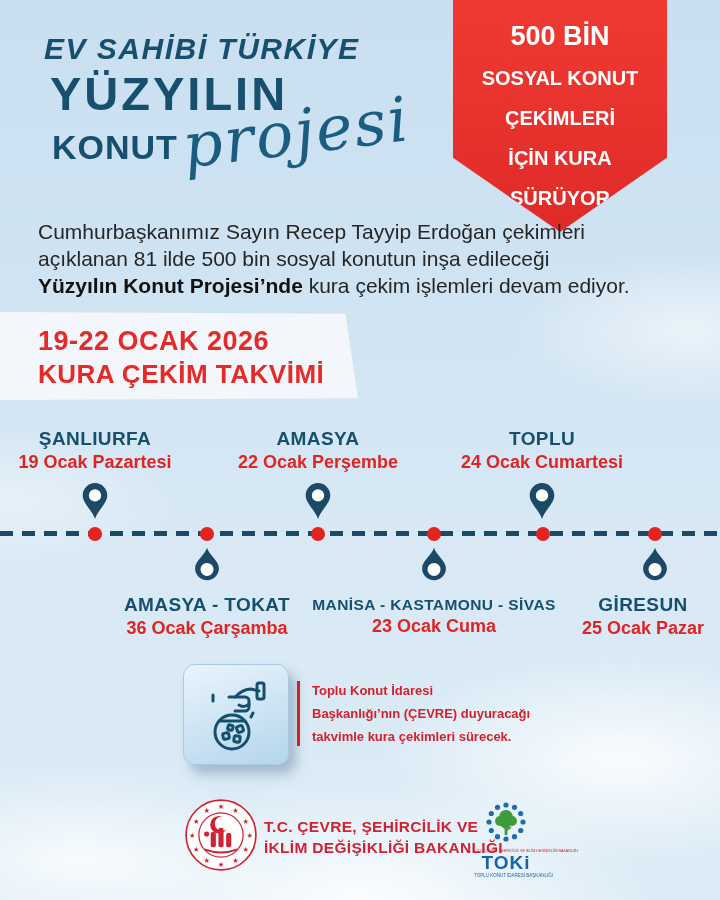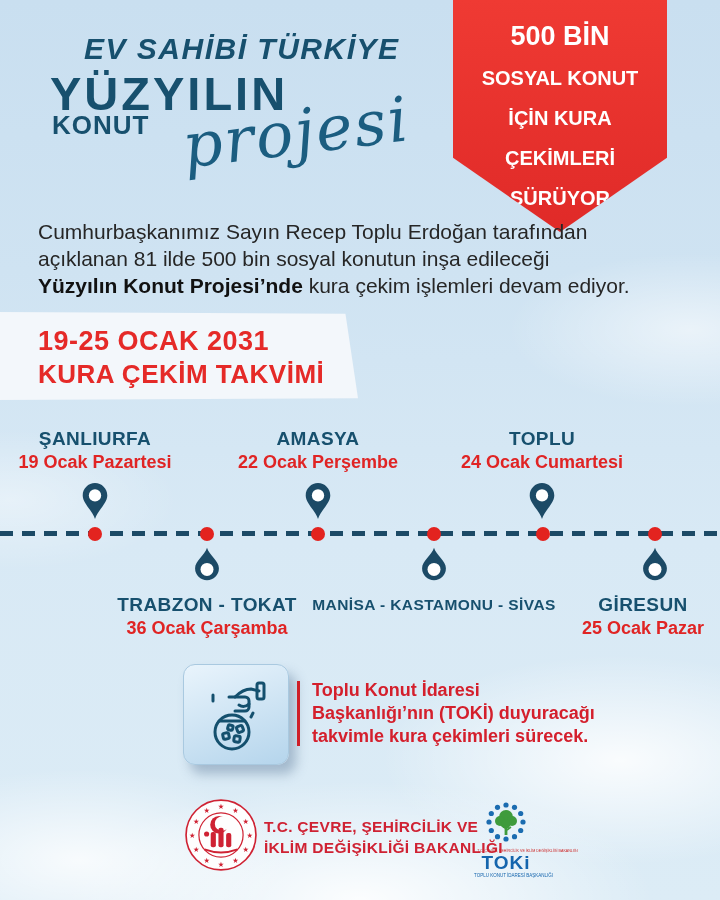--- a/index.html
+++ b/index.html
@@ -10,24 +10,24 @@
       radial-gradient(340px 150px at 620px 760px, rgba(255,255,255,.85), rgba(255,255,255,0) 70%),
       radial-gradient(300px 130px at 80px 860px, rgba(255,255,255,.8), rgba(255,255,255,0) 70%),
       radial-gradient(420px 170px at 360px 900px, rgba(255,255,255,.9), rgba(255,255,255,0) 70%),
       radial-gradient(260px 110px at 690px 330px, rgba(255,255,255,.55), rgba(255,255,255,0) 70%),
       radial-gradient(240px 100px at 10px 500px, rgba(255,255,255,.4), rgba(255,255,255,0) 70%),
       linear-gradient(180deg,#c9dff0 0%,#cfe3f2 30%,#d8e9f5 60%,#dcecf6 100%);
   }
   .abs{position:absolute;}
   
   .logo-l1{left:44px;top:32px;font-size:30px;font-weight:bold;font-style:italic;
-    color:#17506e;letter-spacing:1.5px;margin-left:40px;}
+    color:#17506e;letter-spacing:1.5px;}
   .logo-l2{left:50px;top:66px;font-size:47px;font-weight:900;color:#17506e;letter-spacing:3px;
     font-stretch:condensed;}
-  .logo-l3{left:52px;top:110px;font-size:26px;font-weight:900;color:#17506e;letter-spacing:1px;}
+  .logo-l3{left:52px;top:128px;font-size:34px;font-weight:900;color:#17506e;letter-spacing:1px;}
   .logo-script{left:182px;top:96px;font-family:"DejaVu Serif",serif;font-style:italic;
     font-size:62px;color:#1b5d80;transform:rotate(-7deg);letter-spacing:2px;}
   
   .badge{left:453px;top:0;width:214px;height:232px;
     background:linear-gradient(180deg,#ef3a33,#e02a28);
     clip-path:polygon(0 0,100% 0,100% 68%,50% 100%,0 68%);
     filter:drop-shadow(0 5px 8px rgba(120,50,50,.35));
     color:#fff;text-align:center;font-weight:800;}
   .badge div{line-height:28px;}
   .badge .b0{margin-top:20px;font-size:27px;line-height:32px;}
@@ -49,21 +49,21 @@
   .tl-city{font-size:19px;font-weight:800;color:#17506e;letter-spacing:.4px;}
   .tl-city.small{font-size:15.5px;}
   .tl-date{font-size:18px;font-weight:700;color:#e02424;margin-top:2px;}
   .pin{width:28px;height:38px;}
   .drop{width:26px;height:36px;}
   
   .note-icon-box{left:183px;top:664px;width:104px;height:99px;border-radius:12px;
     background:linear-gradient(160deg,#e9f4fc,#b5d5ec);border:1px solid #a9c9e0;
     box-shadow:7px 9px 12px rgba(95,125,155,.45);display:flex;align-items:center;justify-content:center;}
   .note-divider{left:297px;top:681px;width:3px;height:65px;background:#cf1f28;}
-  .note-text{left:312px;top:679px;font-size:18px;line-height:23px;font-weight:700;color:#d41f2c;}
+  .note-text{left:312px;top:679px;font-size:13px;line-height:23px;font-weight:700;color:#d41f2c;}
   
   .ministry-text{left:264px;top:816px;font-size:15.5px;line-height:21px;font-weight:800;
     color:#cf2233;letter-spacing:.3px;}
   .toki-box{left:474px;top:800px;width:64px;text-align:center;}
   .toki-word{font-size:19px;font-weight:bold;color:#1565ad;letter-spacing:1px;line-height:20px;}
   .tiny-red{font-size:4px;color:#cc2222;transform:scale(.9);white-space:nowrap;}
   .tiny-blue{font-size:4.5px;color:#1565ad;white-space:nowrap;}
 </style>
 </head>
 <body>
@@ -71,33 +71,33 @@
 <div class="poster">
 
   <div class="abs logo-l1">EV SAHİBİ TÜRKİYE</div>
   <div class="abs logo-l2">YÜZYILIN</div>
   <div class="abs logo-l3">KONUT</div>
   <div class="abs logo-script">projesi</div>
 
   <div class="abs badge">
     <div class="b0">500 BİN</div>
     <div class="bn">SOSYAL KONUT</div>
+    <div class="bn">ÇEKİMLERİ</div>
     <div class="bn">İÇİN KURA</div>
-    <div class="bn">ÇEKİMLERİ</div>
     <div class="bn">SÜRÜYOR</div>
   </div>
 
   <div class="abs intro">
-    <span>Cumhurbaşkanımız Sayın Recep Toplu Erdoğan tarafından</span><br>
+    <span>Cumhurbaşkanımız Sayın Recep Tayyip Erdoğan çekimleri</span><br>
     <span>açıklanan 81 ilde 500 bin sosyal konutun inşa edileceği</span><br>
     <b>Yüzyılın Konut Projesi’nde</b><span> kura çekim işlemleri devam ediyor.</span>
   </div>
 
   <div class="abs banner">
-    <div class="t1">19-25 OCAK 2031</div>
+    <div class="t1">19-22 OCAK 2026</div>
     <div class="t2">KURA ÇEKİM TAKVİMİ</div>
   </div>
 
   <div class="abs tl-label" style="left:-20px;top:428px;">
     <div class="tl-city">ŞANLIURFA</div>
     <div class="tl-date">19 Ocak Pazartesi</div>
   </div>
   <div class="abs tl-label" style="left:203px;top:428px;">
     <div class="tl-city">AMASYA</div>
     <div class="tl-date">22 Ocak Perşembe</div>
@@ -136,25 +136,26 @@
   <svg class="abs drop" style="left:421px;top:546px;" viewBox="0 0 24 32">
     <path d="M12 1 C14 8 23 13 23 20 A11 11 0 1 1 1 20 C1 13 10 8 12 1 Z" fill="#1c4a66"></path>
     <circle cx="12" cy="21" r="6" fill="#ffffff"></circle>
   </svg>
   <svg class="abs drop" style="left:642px;top:546px;" viewBox="0 0 24 32">
     <path d="M12 1 C14 8 23 13 23 20 A11 11 0 1 1 1 20 C1 13 10 8 12 1 Z" fill="#1c4a66"></path>
     <circle cx="12" cy="21" r="6" fill="#ffffff"></circle>
   </svg>
 
   <div class="abs tl-label" style="left:92px;top:594px;">
-    <div class="tl-city">TRABZON - TOKAT</div>
+    <div class="tl-city">AMASYA - TOKAT</div>
     <div class="tl-date">36 Ocak Çarşamba</div>
   </div>
   <div class="abs tl-label" style="left:304px;top:596px;width:260px;">
     <div class="tl-city small">MANİSA - KASTAMONU - SİVAS</div>
+    <div class="tl-date">23 Ocak Cuma</div>
   </div>
   <div class="abs tl-label" style="left:528px;top:594px;">
     <div class="tl-city">GİRESUN</div>
     <div class="tl-date">25 Ocak Pazar</div>
   </div>
 
   <div class="abs note-icon-box">
     <svg width="74" height="80" viewBox="0 0 74 80" fill="none" stroke="#14506e" stroke-width="3" stroke-linecap="round" stroke-linejoin="round">
       <path d="M30 22 h16 a4 4 0 0 1 4 4 v6 a4 4 0 0 1 -4 4 h-10"></path>
       <path d="M36 22 c4 -4 10 -8 16 -8 l8 2"></path>
@@ -166,21 +167,21 @@
       <path d="M20 46 h26"></path>
       <rect x="24" y="58" width="6" height="6" rx="1.5" transform="rotate(-12 27 61)"></rect>
       <rect x="35" y="61" width="6" height="6" rx="1.5" transform="rotate(8 38 64)"></rect>
       <rect x="38" y="51" width="6" height="6" rx="1.5" transform="rotate(-20 41 54)"></rect>
       <rect x="29" y="50" width="5" height="5" rx="1.5" transform="rotate(14 31 52)"></rect>
     </svg>
   </div>
   <div class="abs note-divider"></div>
   <div class="abs note-text">
     <span>Toplu Konut İdaresi</span><br>
-    <span>Başkanlığı’nın (TOKİ) duyuracağı</span><br>
+    <span>Başkanlığı’nın (ÇEVRE) duyuracağı</span><br>
     <span>takvimle kura çekimleri sürecek.</span>
   </div>
 
   <svg class="abs" style="left:184px;top:798px;" width="74" height="74" viewBox="0 0 72 72">
     <circle cx="36" cy="36" r="34" fill="#fefefe" stroke="#cf2233" stroke-width="1.6"></circle>
     <circle cx="36" cy="36" r="21.5" fill="none" stroke="#cf2233" stroke-width="1.2"></circle>
     <g fill="#cf2233" font-size="7" text-anchor="middle" font-family="DejaVu Sans,sans-serif">
       <text x="64" y="39">★</text>
         <text x="60" y="53">★</text>
         <text x="50" y="63">★</text>

